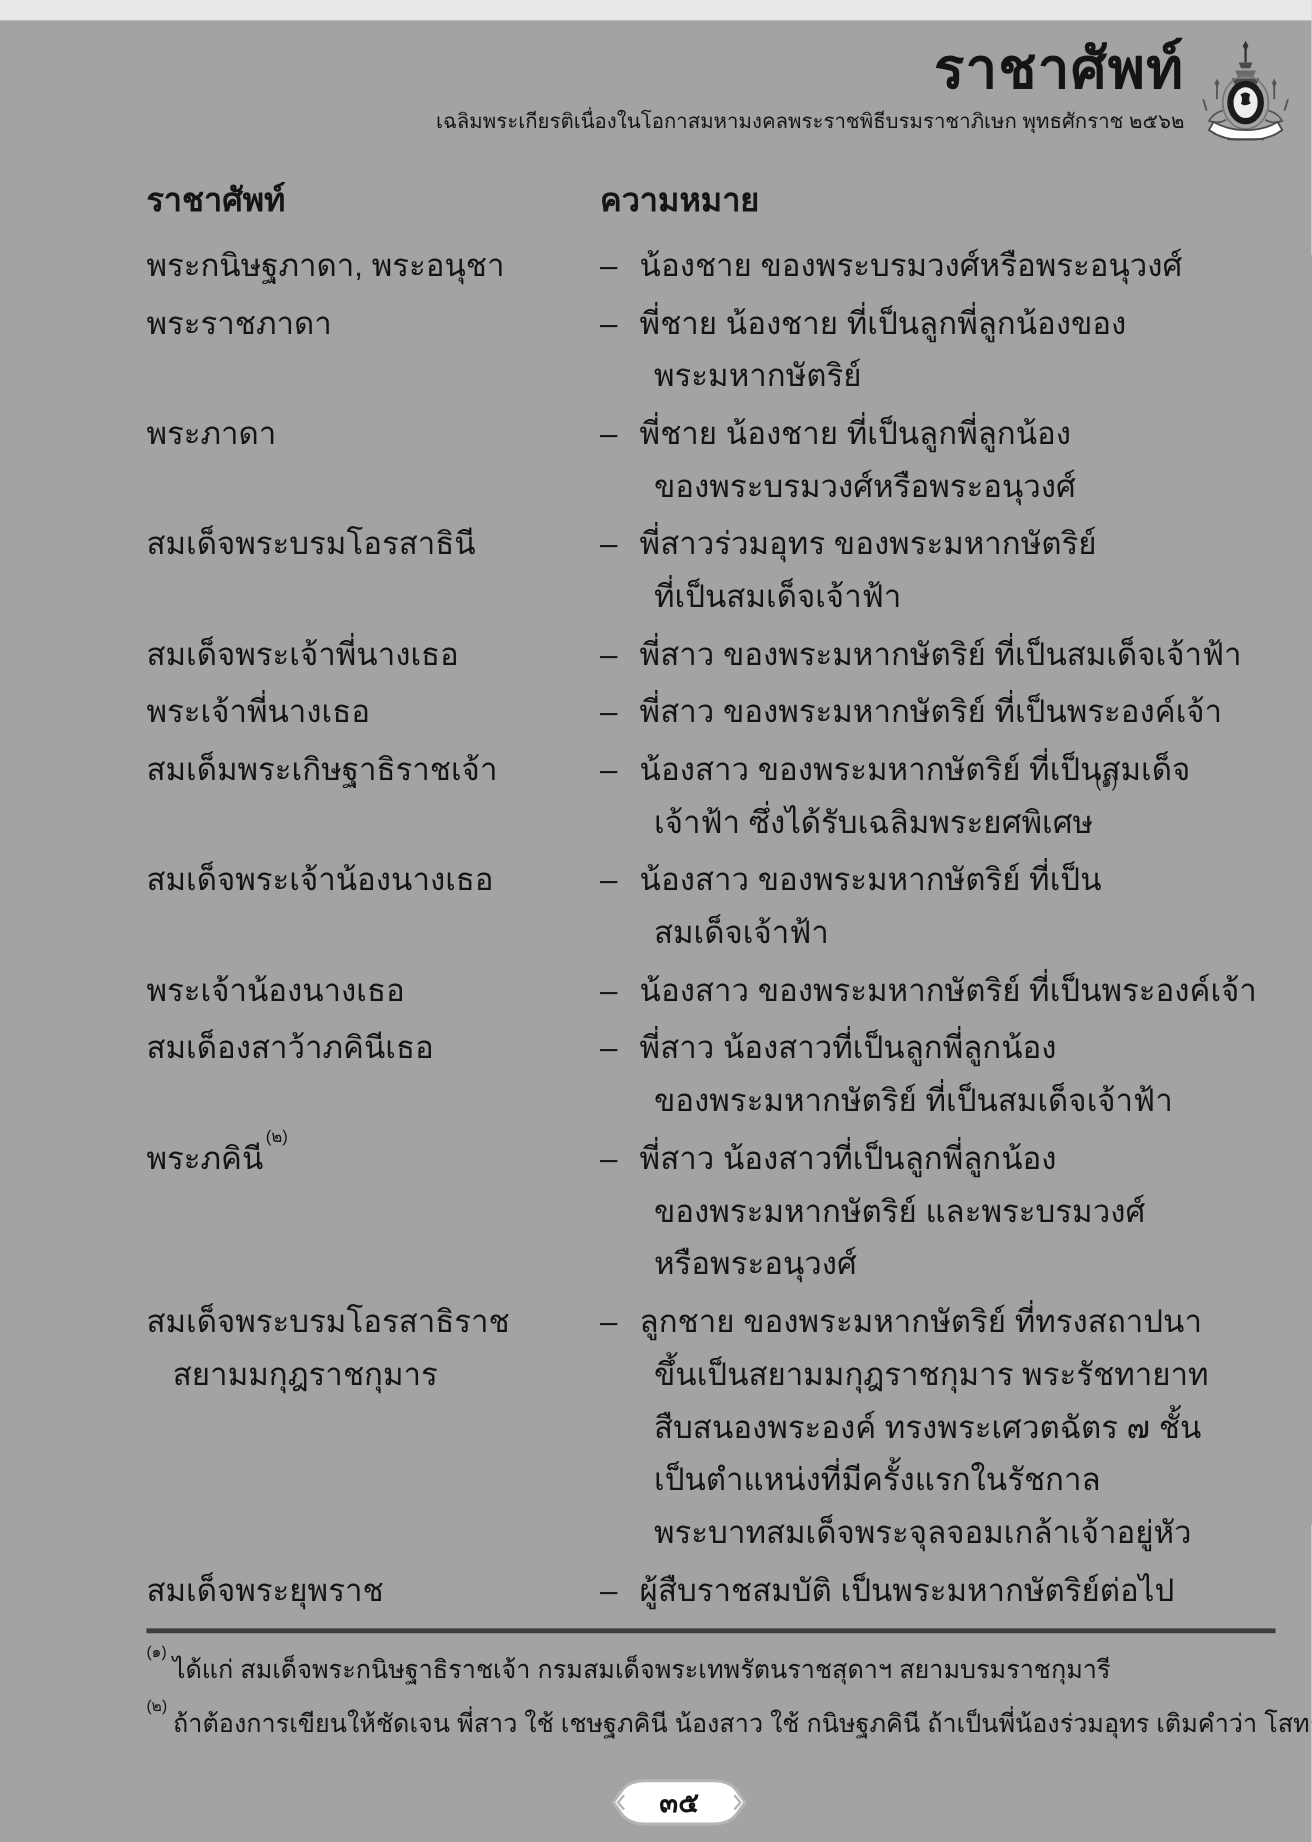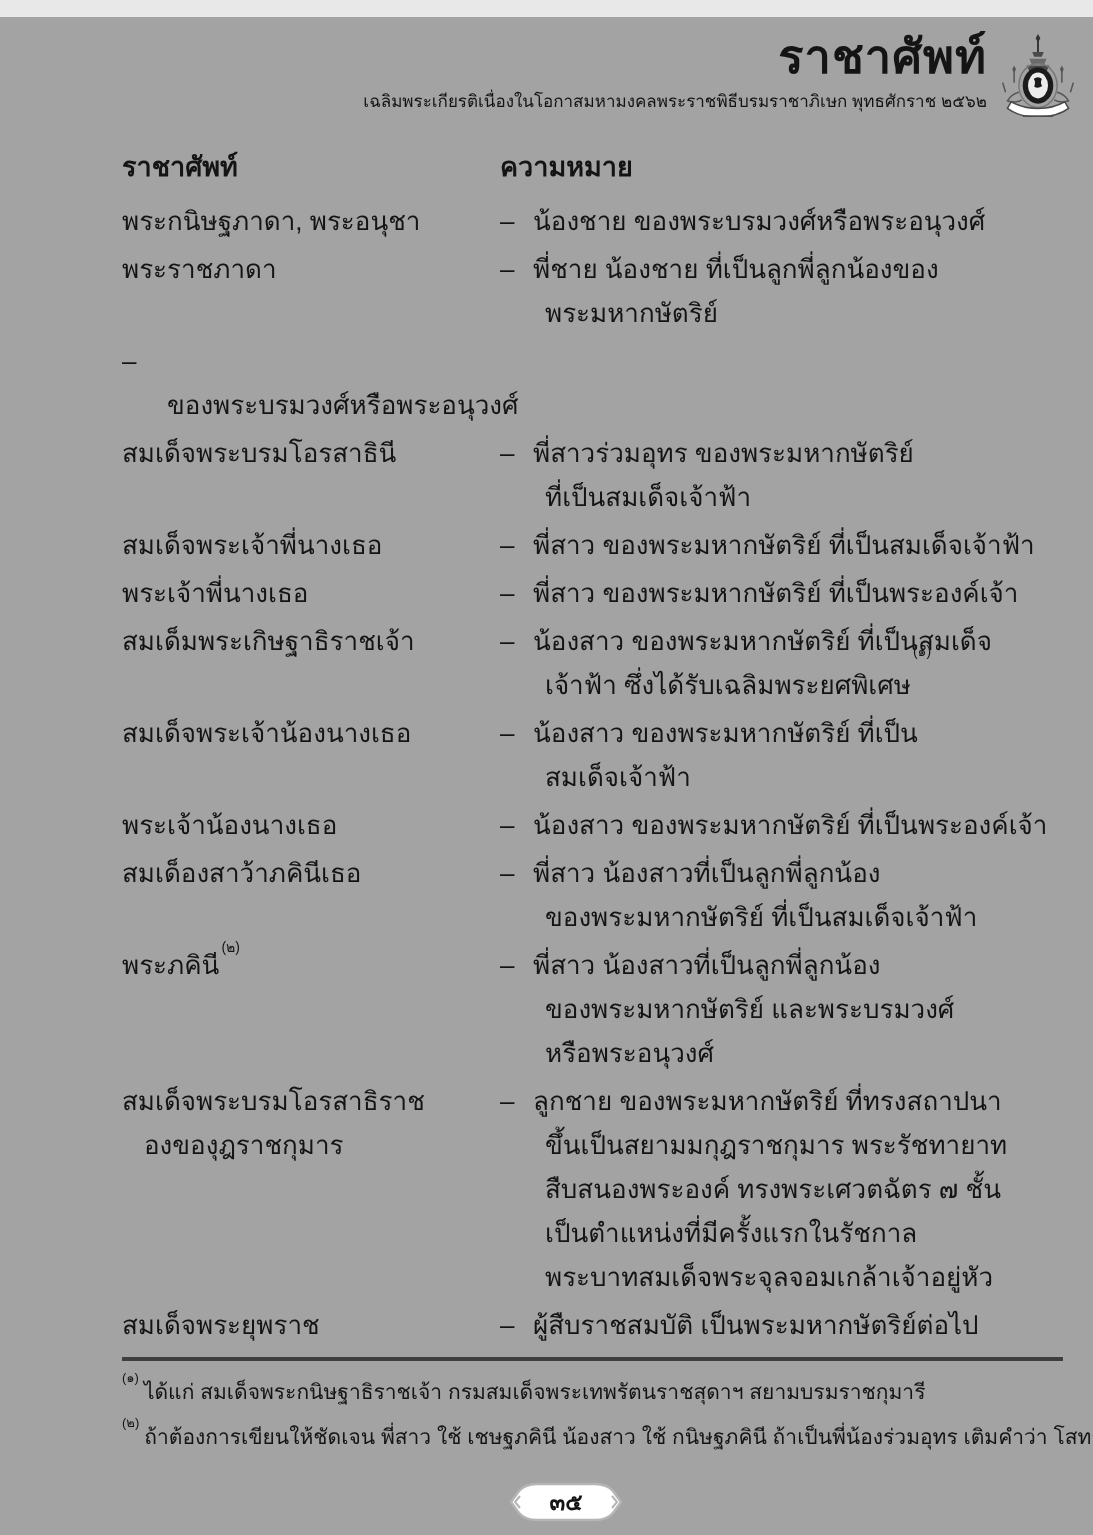--- a/index.html
+++ b/index.html
@@ -103,23 +103,27 @@
             <div class="def-line">
               <span class="dash">–</span>
               <span>พี่ชาย น้องชาย ที่เป็นลูกพี่ลูกน้องของ</span>
             </div>
             <div class="def-line cont">
               <span>พระมหากษัตริย์</span>
             </div>
           </div>
         </div>
         <div class="row">
-          <div class="def-cell">
-            <div class="def-line">
-              <span class="dash">–</span>
+          <div class="term-cell">
+            <div class="term-line"><span>พระภาดา</span></div>
+          </div>
+          <div class="def-cell">
+            <div class="def-line">
+              <span class="dash">–</span>
+              <span>พี่ชาย น้องชาย ที่เป็นลูกพี่ลูกน้อง</span>
             </div>
             <div class="def-line cont">
               <span>ของพระบรมวงศ์หรือพระอนุวงศ์</span>
             </div>
           </div>
         </div>
         <div class="row">
           <div class="term-cell">
             <div class="term-line"><span>สมเด็จพระบรมโอรสาธินี</span></div>
           </div>
@@ -222,21 +226,21 @@
               <span>ของพระมหากษัตริย์ และพระบรมวงศ์</span>
             </div>
             <div class="def-line cont">
               <span>หรือพระอนุวงศ์</span>
             </div>
           </div>
         </div>
         <div class="row">
           <div class="term-cell">
             <div class="term-line"><span>สมเด็จพระบรมโอรสาธิราช</span></div>
-            <div class="term-line indent"><span>องของุฎราชกุมาร</span></div>
+            <div class="term-line indent"><span>สยามมกุฎราชกุมาร</span></div>
           </div>
           <div class="def-cell">
             <div class="def-line">
               <span class="dash">–</span>
               <span>ลูกชาย ของพระมหากษัตริย์ ที่ทรงสถาปนา</span>
             </div>
             <div class="def-line cont">
               <span>ขึ้นเป็นสยามมกุฎราชกุมาร พระรัชทายาท</span>
             </div>
             <div class="def-line cont">

